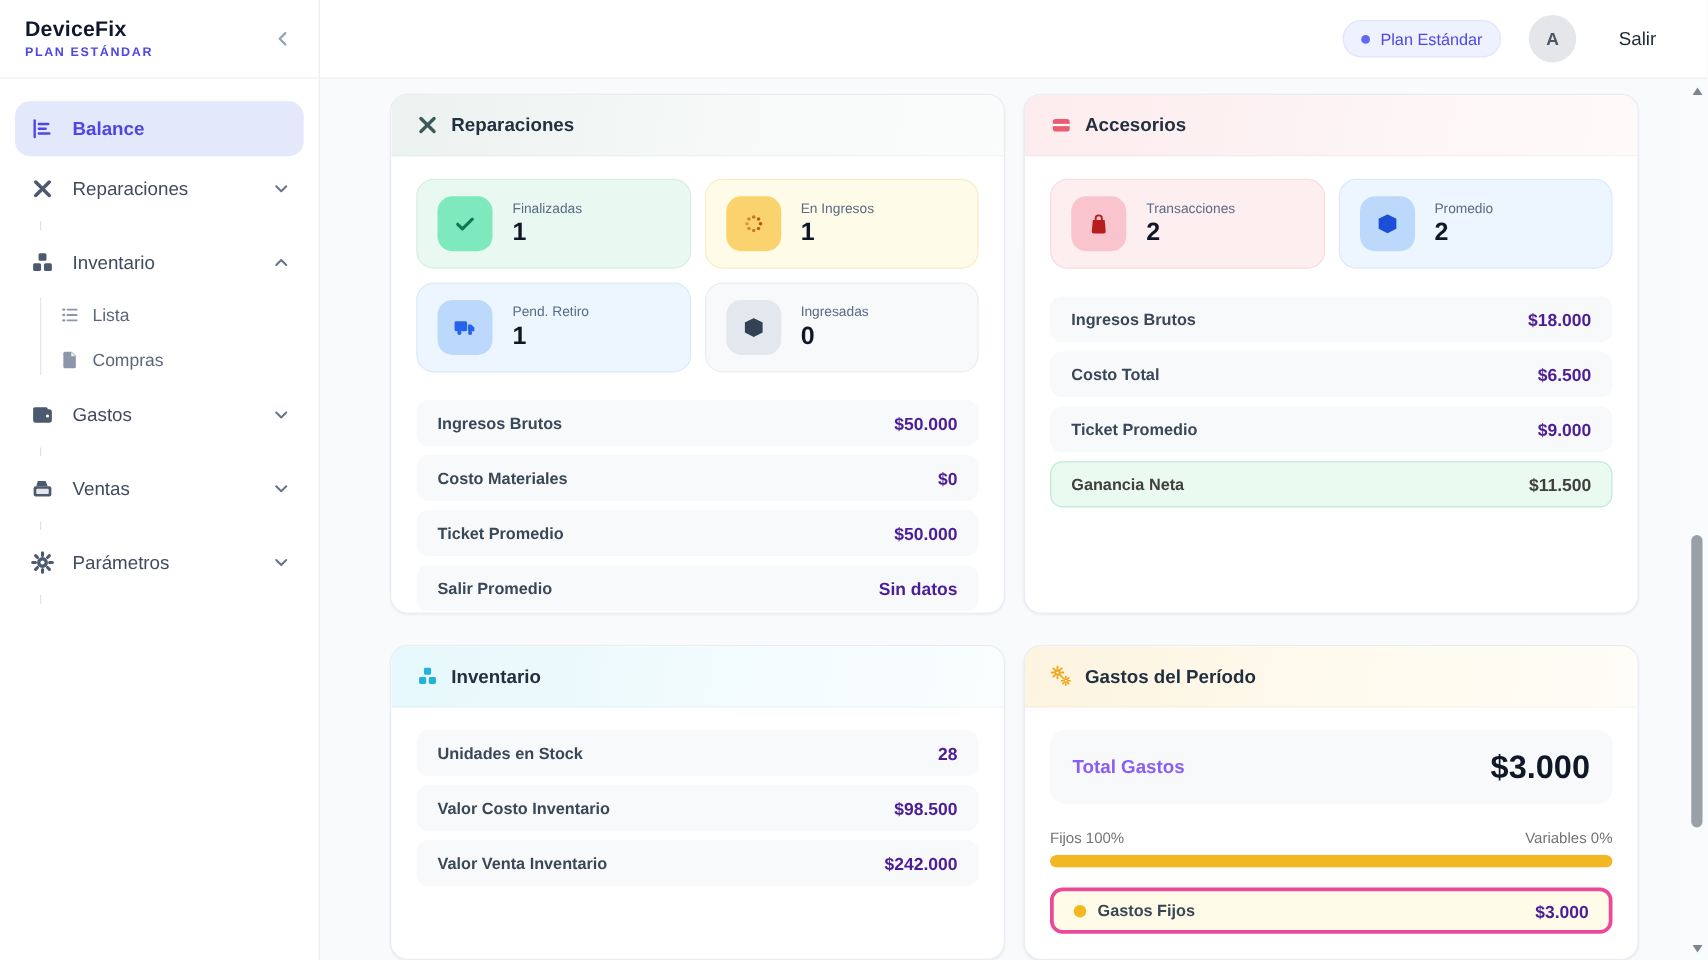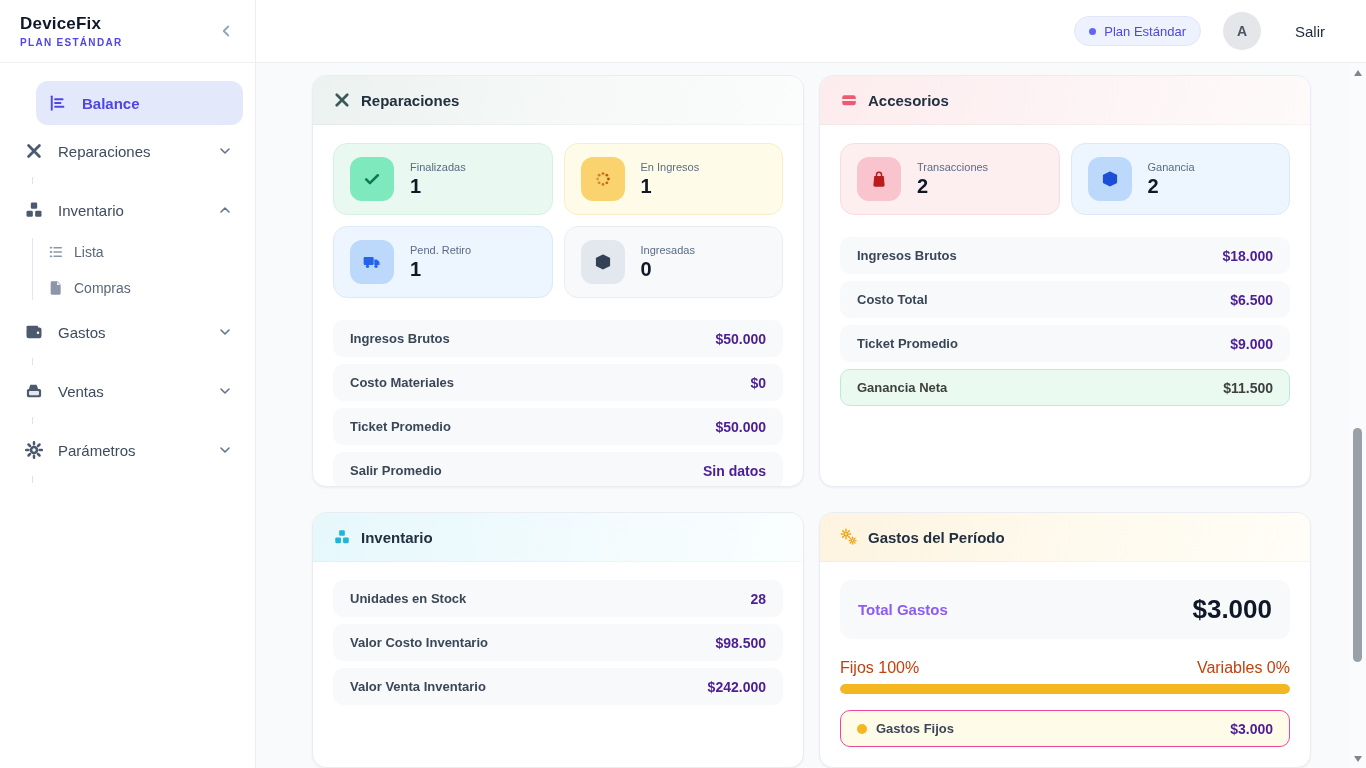--- a/index.html
+++ b/index.html
@@ -10,21 +10,21 @@
   
   .sidebar { width:256px; flex:none; background:#ffffff; border-right:1px solid #eceef3; display:flex; flex-direction:column; }
   .brand-row { height:63px; flex:none; border-bottom:1px solid #eef0f4; display:flex; align-items:center; justify-content:space-between; padding:0 18px 0 20px; }
   .brand-name { font-size:17px; font-weight:700; color:#0f172a; letter-spacing:.2px; }
   .brand-plan { font-size:10px; font-weight:700; color:#4f46e5; letter-spacing:1.3px; margin-top:3px; }
   .collapse-btn { width:22px; height:22px; color:#94a3b8; display:grid; place-items:center; cursor:pointer; }
   .nav { padding:18px 12px 0; }
   .nav-item { height:44px; border-radius:12px; display:flex; align-items:center; gap:14px; padding:0 10px 0 12px; margin-bottom:4px; font-size:15px; font-weight:500; color:#3f4b5e; cursor:pointer; }
   .nav-item .ni { width:20px; height:20px; color:#4b5a6e; flex:none; }
   .nav-item .chev { margin-left:auto; width:16px; height:16px; color:#64748b; flex:none; }
-  .nav-item.active { background:#e4e8fb; color:#4f46e5; font-weight:600;margin-left:24px; }
+  .nav-item.active { background:#e4e8fb; color:#4f46e5; font-weight:600; }
   .nav-item.active .ni { color:#4f46e5; }
   .tick { width:1px; height:7px; background:#dde1e8; margin:0 0 4px 20px; }
   .submenu { position:relative; margin:2px 0 6px; }
   .submenu .vline { position:absolute; left:20px; top:2px; bottom:4px; width:1px; background:#e3e7ee; }
   .sub-item { height:32px; display:flex; align-items:center; gap:10px; padding-left:36px; font-size:14px; color:#5b6779; margin-bottom:4px; cursor:pointer; }
   .sub-item .si { width:16px; height:16px; color:#8b97a8; flex:none; }
 
   
   .main { flex:1; display:flex; flex-direction:column; position:relative; background:#f8fafc; }
   .topbar { height:63px; flex:none; background:#ffffff; border-bottom:1px solid #eceef3; display:flex; align-items:center; justify-content:flex-end; padding-right:41px; }
@@ -64,24 +64,24 @@
 
   .mrow { display:flex; align-items:center; justify-content:space-between; background:#f7f9fb; border:1px solid transparent; border-radius:10px; height:37px; padding:0 16px; margin-bottom:7px; }
   .ml { font-size:13px; font-weight:600; color:#3a4757; }
   .mv { font-size:14px; font-weight:800; color:#4c1d95; }
   .mrow-green { background:#eafaf1; border-color:#bfe9d4; }
   .mrow-green .ml, .mrow-green .mv { color:#404040; }
 
   .total-row { background:#f7f9fb; border-radius:12px; padding:14px 18px; display:flex; align-items:center; justify-content:space-between; margin-bottom:20px; }
   .total-l { font-size:15px; font-weight:700; color:#8b5cf6; }
   .total-v { font-size:26px; font-weight:800; color:#101828; }
-  .split { display:flex; justify-content:space-between; font-size:16px; color:#c2410c; margin-bottom:7px; }
+  .split { display:flex; justify-content:space-between; font-size:12px; color:#737373; margin-bottom:7px; }
   .bar { height:10px; border-radius:6px; background:#edf0f4; overflow:hidden; }
   .bar-fill { height:100%; background:#f3b722; border-radius:6px; }
-  .grow { margin-top:16px; display:flex; align-items:center; background:#fefbe9; border:1px solid #ec4899; border-radius:10px; height:37px; padding:0 16px; }
+  .grow { margin-top:16px; display:flex; align-items:center; background:#fefbe9; border:3px solid #ec4899; border-radius:10px; height:37px; padding:0 16px; }
   .gdot { width:10px; height:10px; border-radius:50%; background:#f3b722; margin-right:9px; flex:none; }
   .grow .ml { color:#3a4757; }
   .grow .mv { margin-left:auto; }
 
   
   .sb { position:absolute; top:64px; right:0; bottom:0; width:16px; background:#fafbfc; z-index:9; }
   .sb-btn { position:absolute; left:0; width:16px; height:14px; display:grid; place-items:center; cursor:pointer; }
   .sb-up { top:2px; } .sb-down { bottom:2px; }
   .tri-up { width:0; height:0; border-left:4.5px solid transparent; border-right:4.5px solid transparent; border-bottom:6px solid #7e8690; }
   .tri-down { width:0; height:0; border-left:4.5px solid transparent; border-right:4.5px solid transparent; border-top:6px solid #7e8690; }
@@ -323,21 +323,21 @@
               </div>
             </div>
             <div class="tile tile-blue2">
               <span class="tico">
                   <svg viewBox="0 0 24 24" fill="currentColor">
                     <path d="M12 3 3.5 7.2v9.6L12 21l8.5-4.2V7.2z"></path>
                     <path d="M12 3 3.5 7.2 12 11.4l8.5-4.2z" opacity=".5"></path>
                   </svg>
                 </span>
               <div>
-                <div class="tl">Ganancia</div>
+                <div class="tl">Promedio</div>
                 <div class="tv">2</div>
               </div>
             </div>
           </div>
           <div class="mrow">
             <span class="ml">Ingresos Brutos</span>
             <span class="mv">$18.000</span>
           </div>
           <div class="mrow">
             <span class="ml">Costo Total</span>

